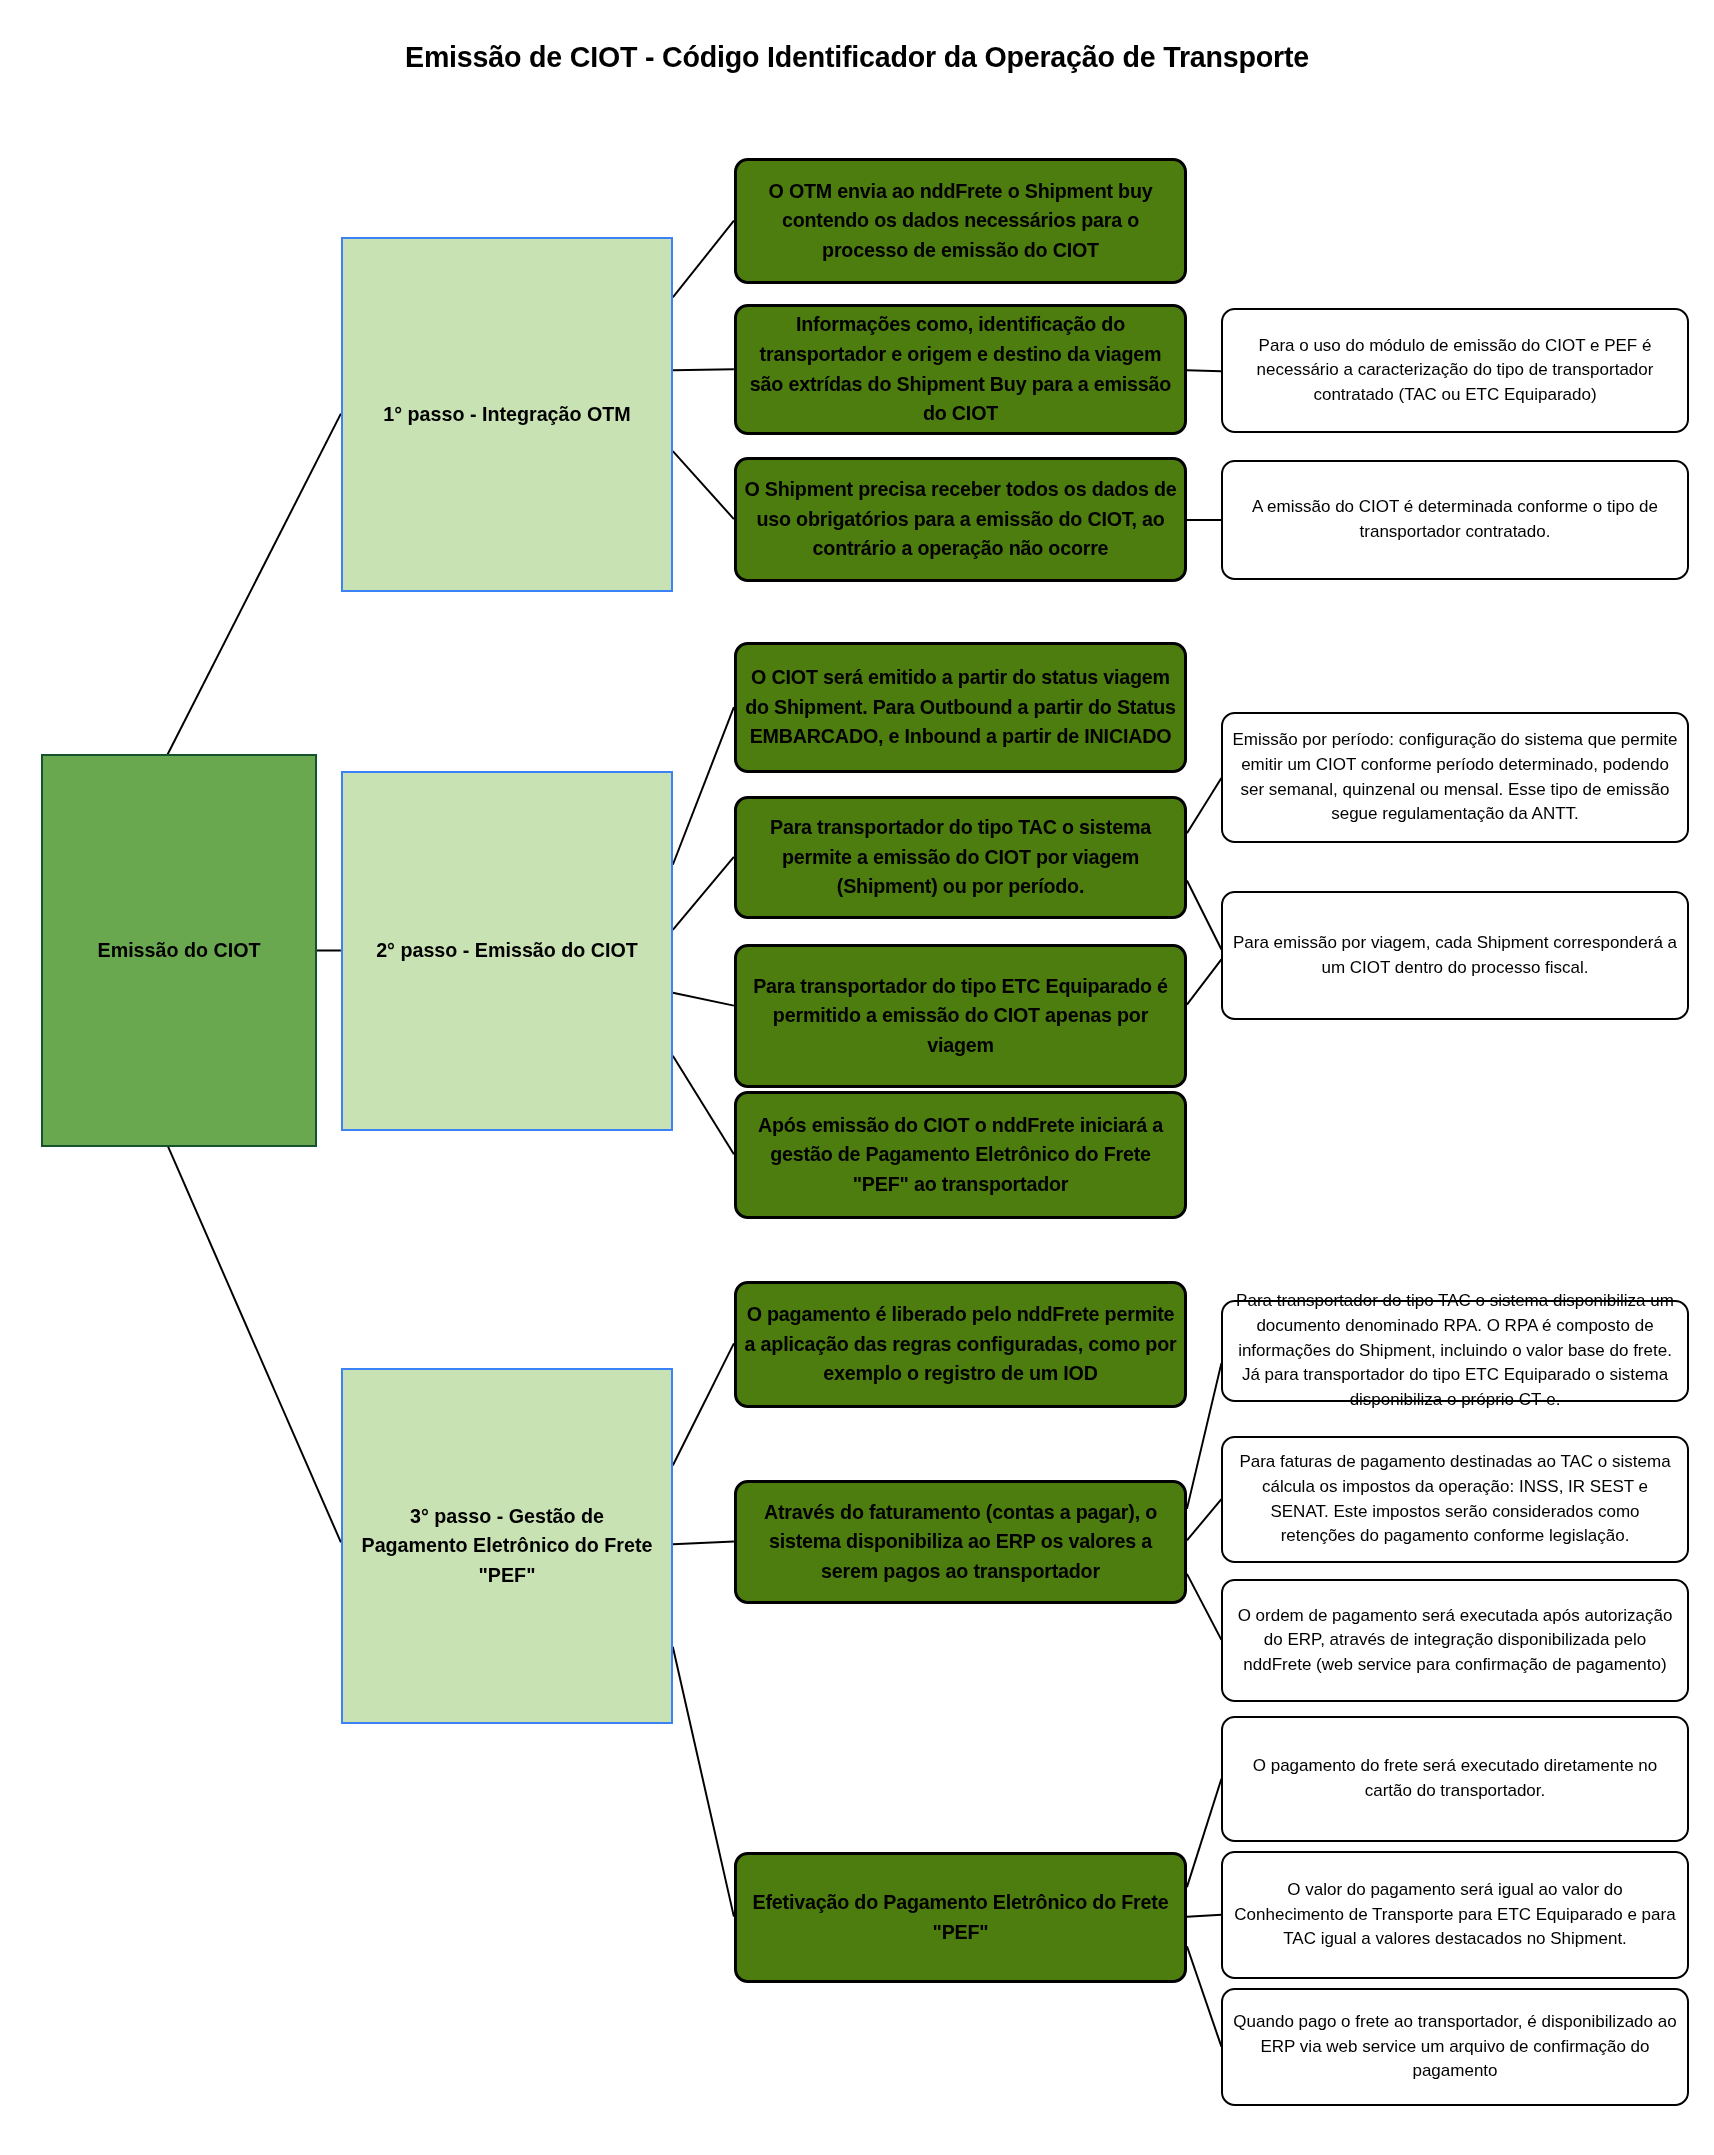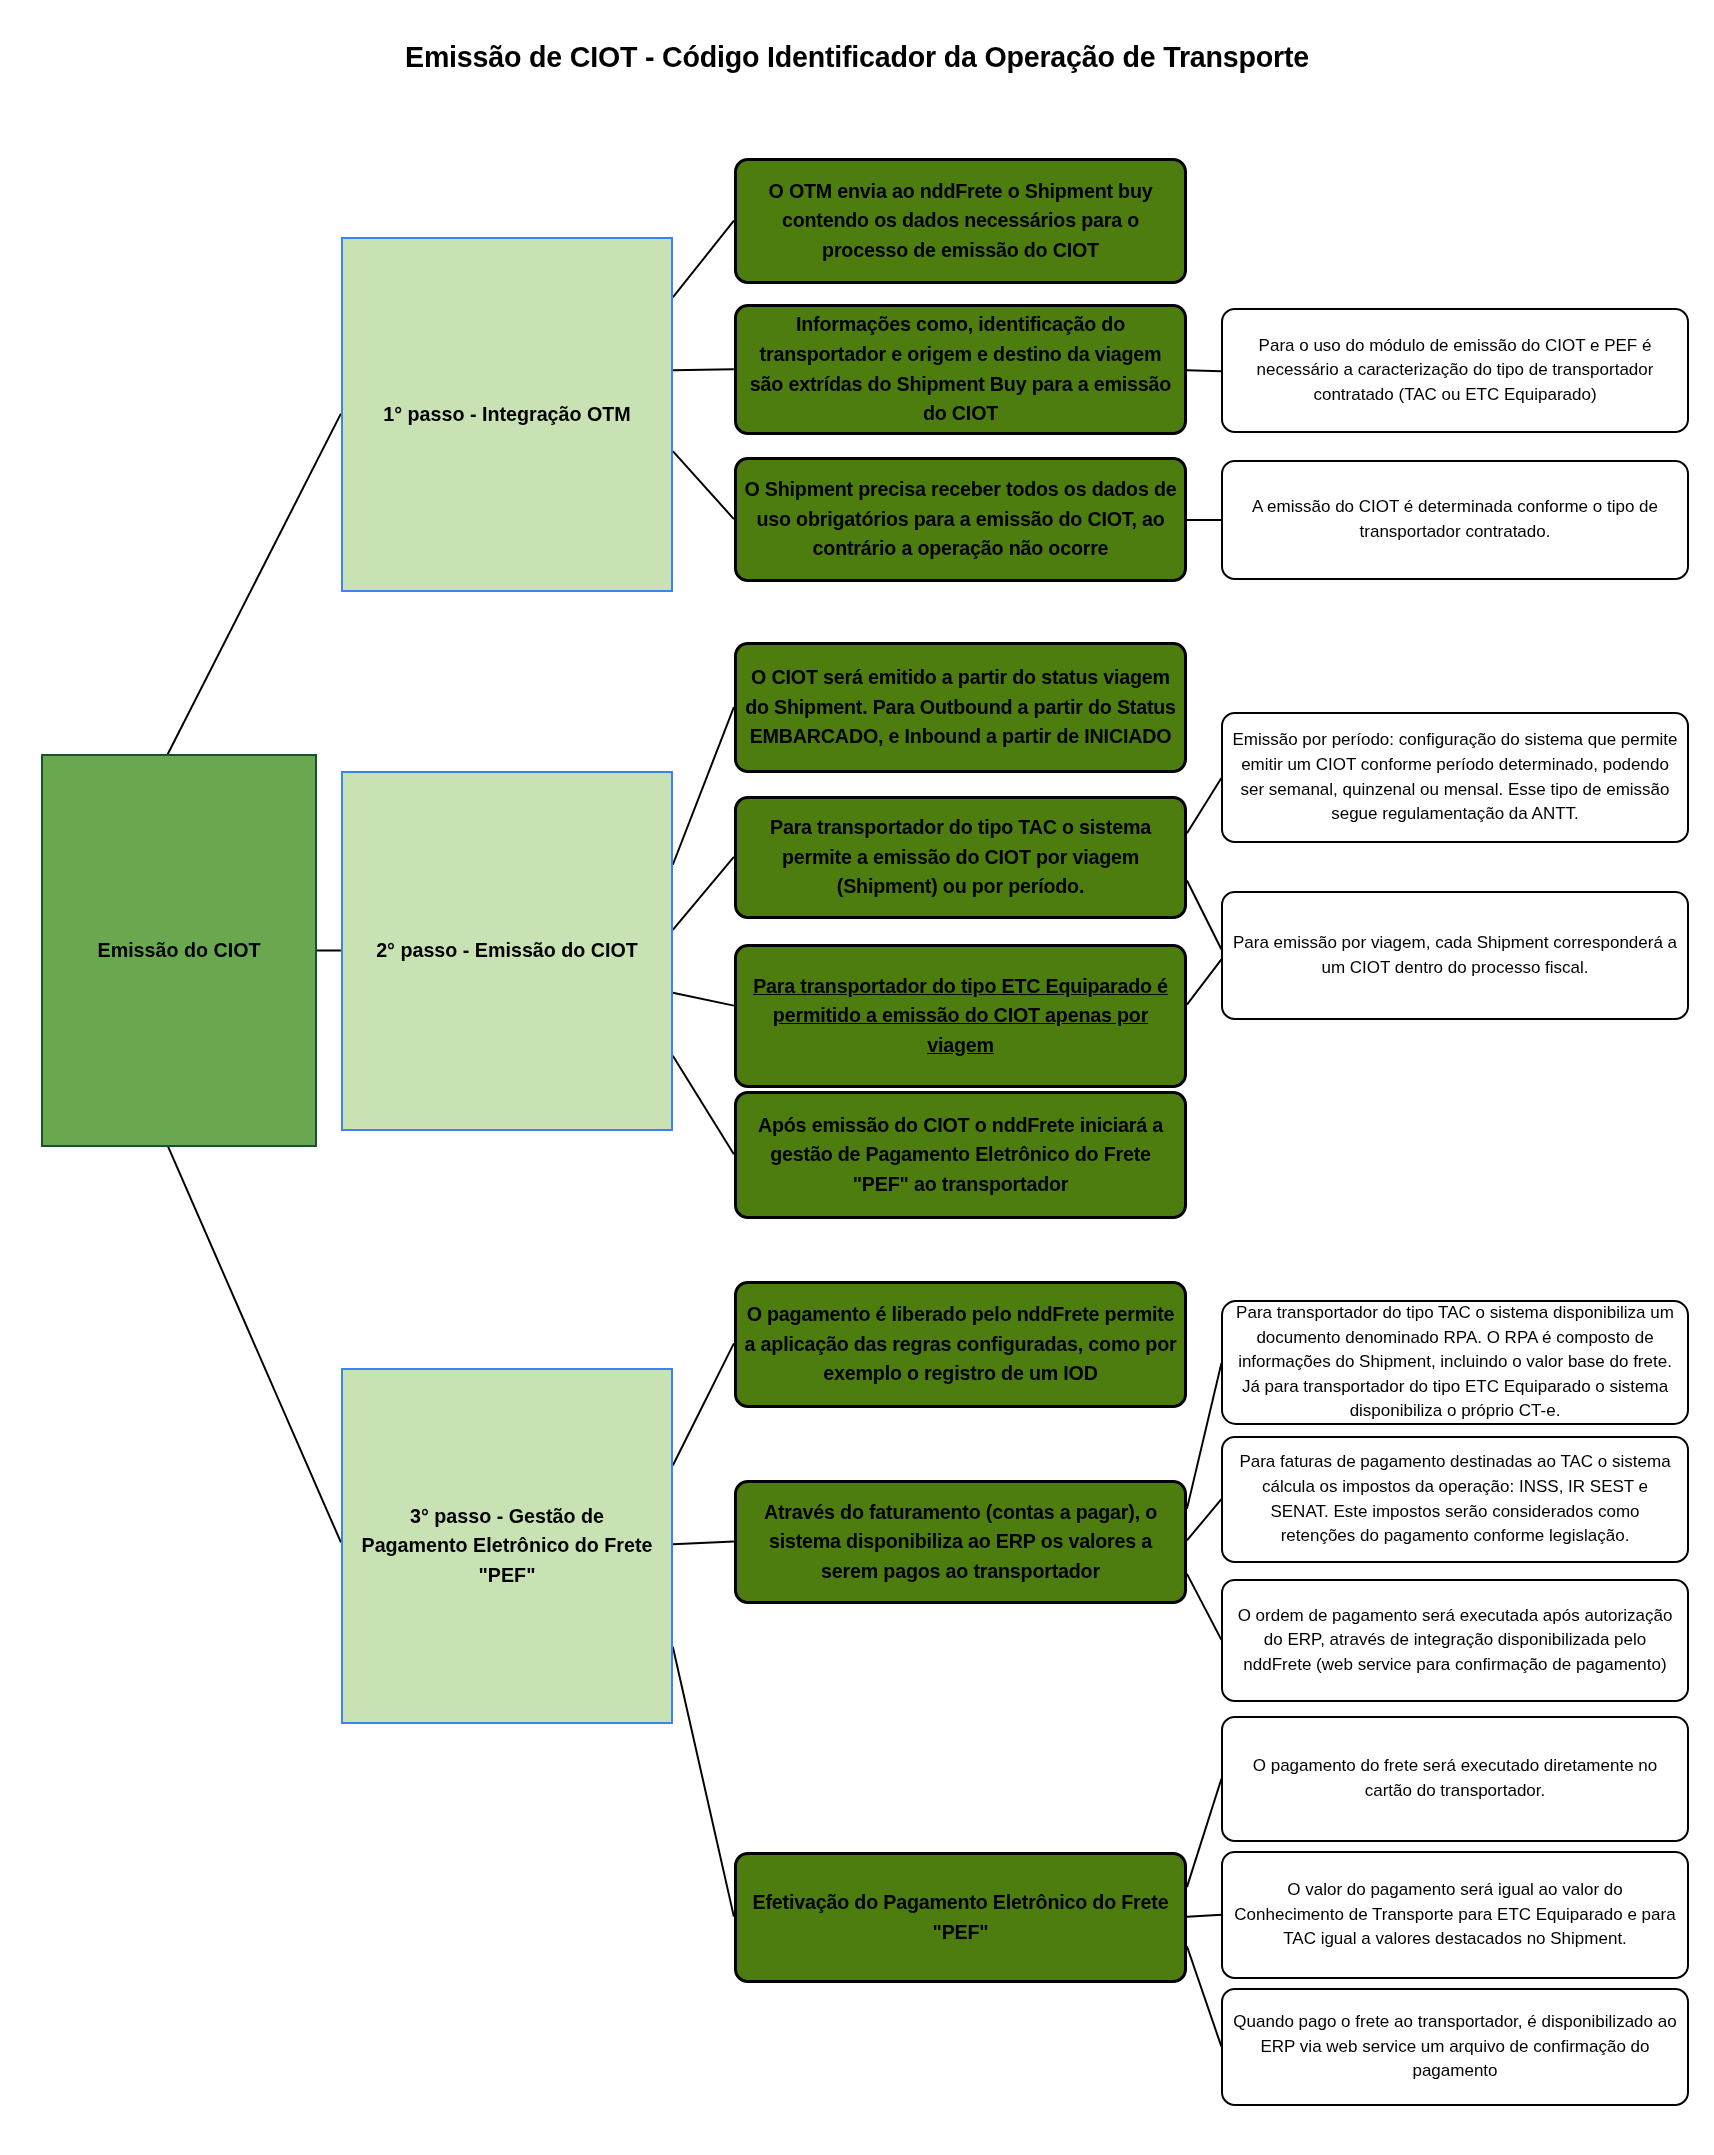--- a/index.html
+++ b/index.html
@@ -36,35 +36,35 @@
     left:734px; width:453px;
     background:#4d7c0f; border:3px solid #000; border-radius:13.8px;
     font-weight:bold; font-size:19.7px; line-height:1.5;
     padding:3.9px 5.9px; letter-spacing:-0.2px;
   }
   #d1 { top:158px;  height:126px; }
   #d2 { top:304px;  height:131px; }
   #d3 { top:457px;  height:125px; }
   #d4 { top:642px;  height:131px; }
   #d5 { top:796px;  height:123px; }
-  #d6 { top:944px;  height:144px;text-decoration:underline; }
+  #d6 { top:944px;  height:144px; }
   #d7 { top:1091px; height:128px; }
   #d8 { top:1281px; height:127px; }
   #d9 { top:1480px; height:124px; }
   #d10{ top:1852px; height:131px; }
   .nbox {
     left:1221px; width:468px;
     background:#fff; border:2px solid #000; border-radius:13.8px;
     font-size:17px; line-height:1.45; padding:3.9px 7.9px;
   }
   #n1 { top:308px;  height:125px; }
   #n2 { top:460px;  height:120px; }
   #n3 { top:712px;  height:131px; }
   #n4 { top:891px;  height:129px; }
-  #n5 { top:1300px; height:125px;border-radius:15px; }
+  #n5 { top:1300px; height:102px; }
   #n6 { top:1436px; height:127px; }
   #n7 { top:1579px; height:123px; }
   #n8 { top:1716px; height:126px; }
   #n9 { top:1851px; height:128px;justify-content:flex-end; }
   #n10{ top:1988px; height:118px; }
 </style>
 </head>
 <body style="--root-fill: #6aa84f; --step-fill: #c9e2b3; --line-color: #000000; background: rgb(255, 255, 255);">
 
 <div class="canvas">

